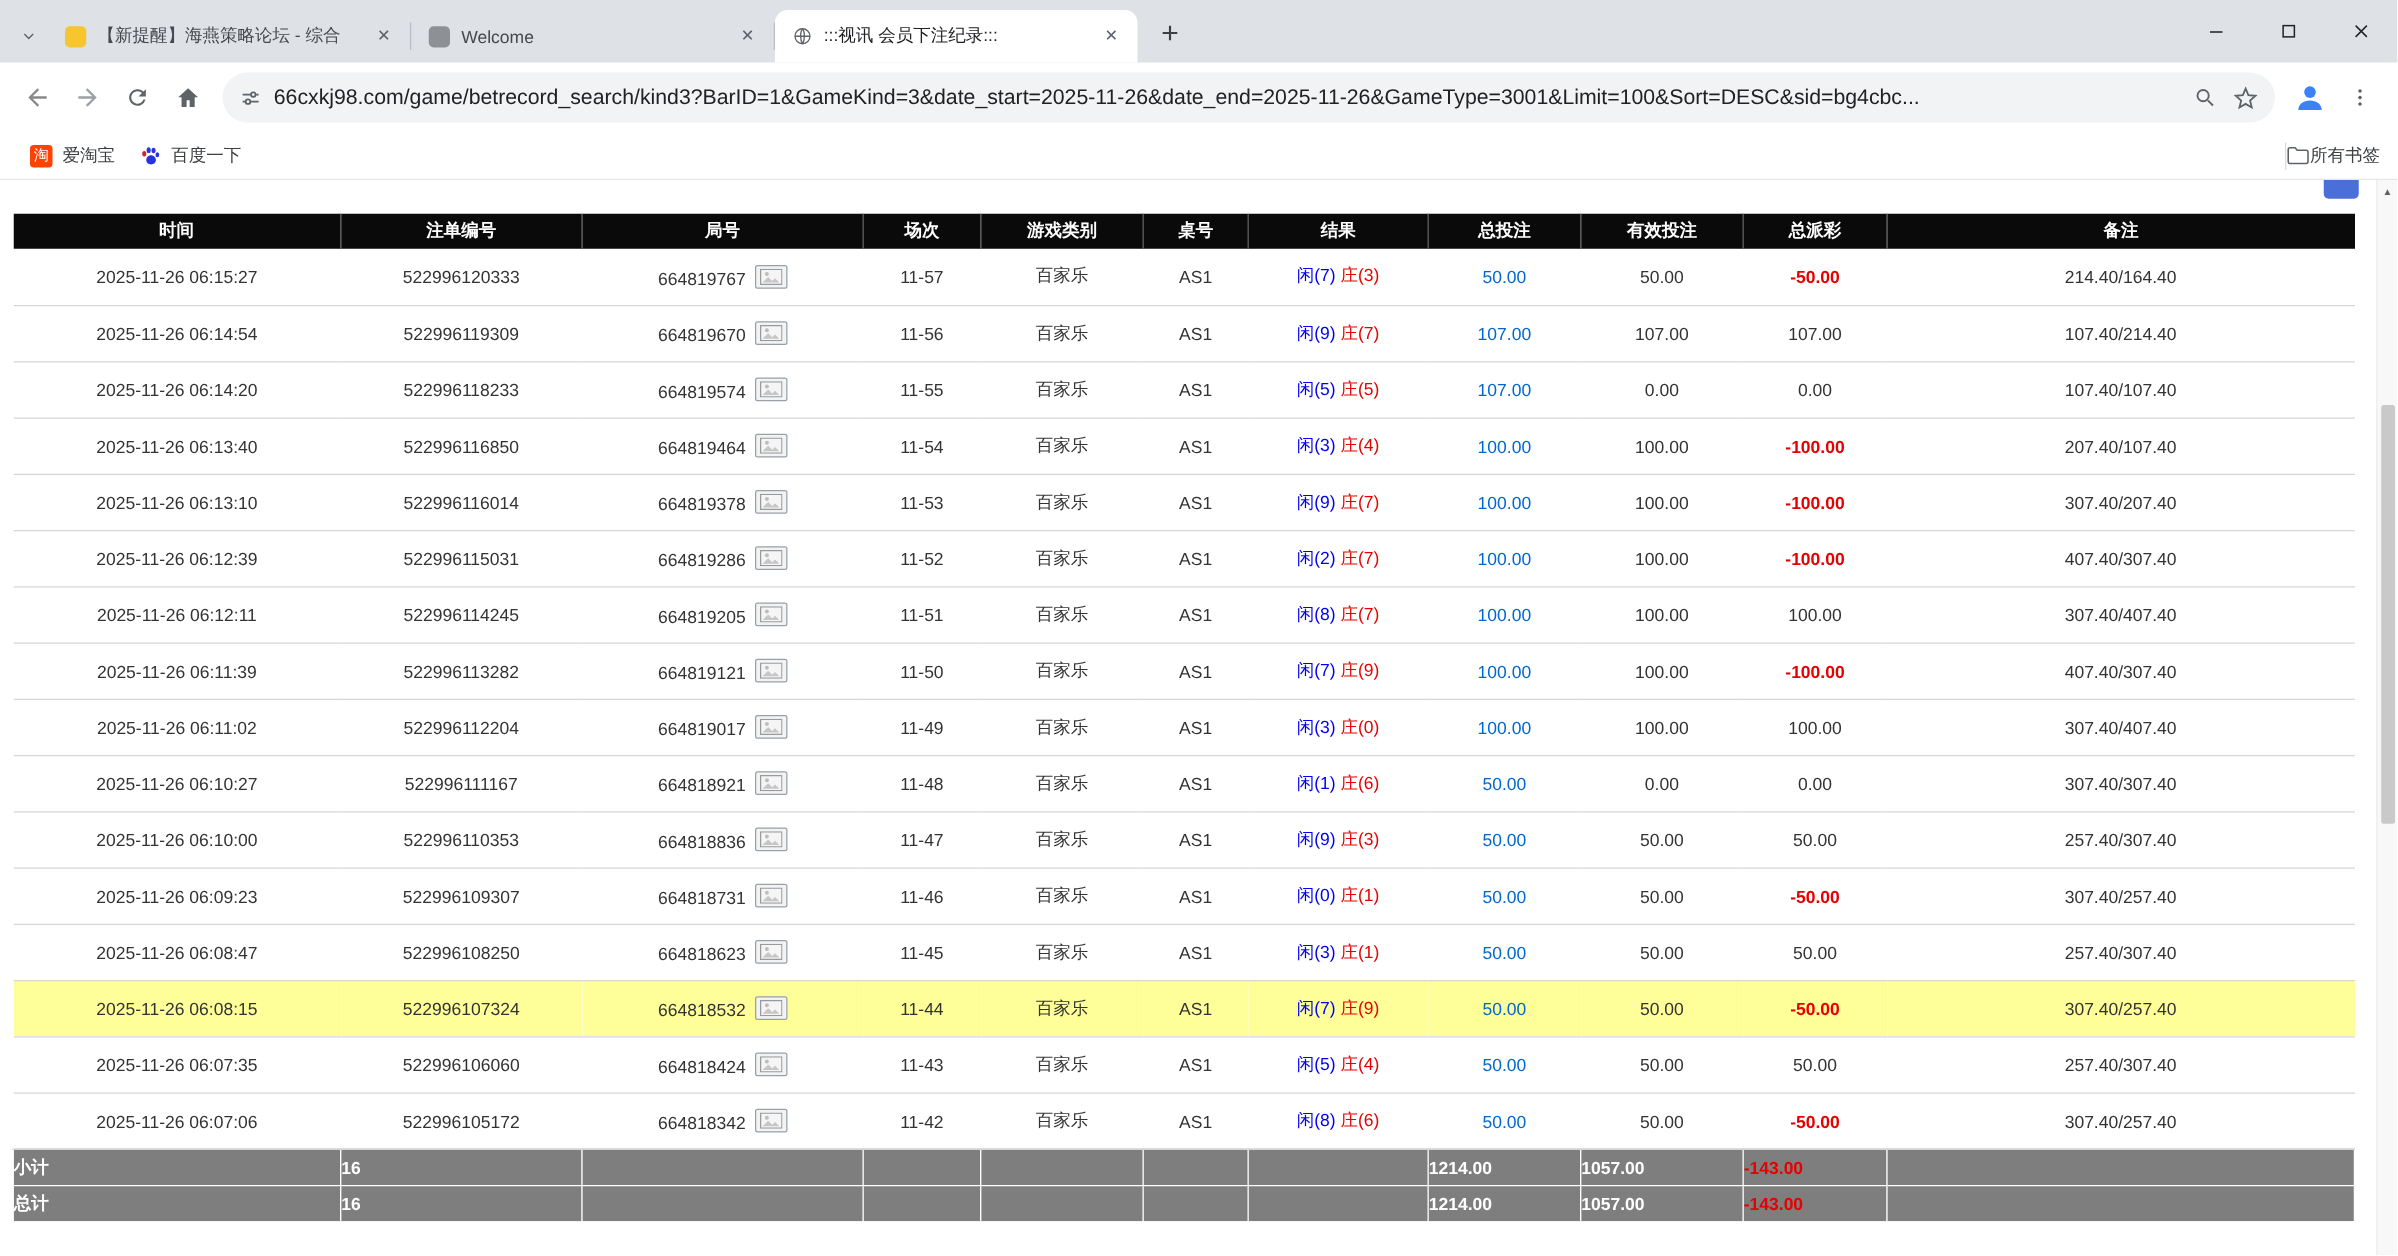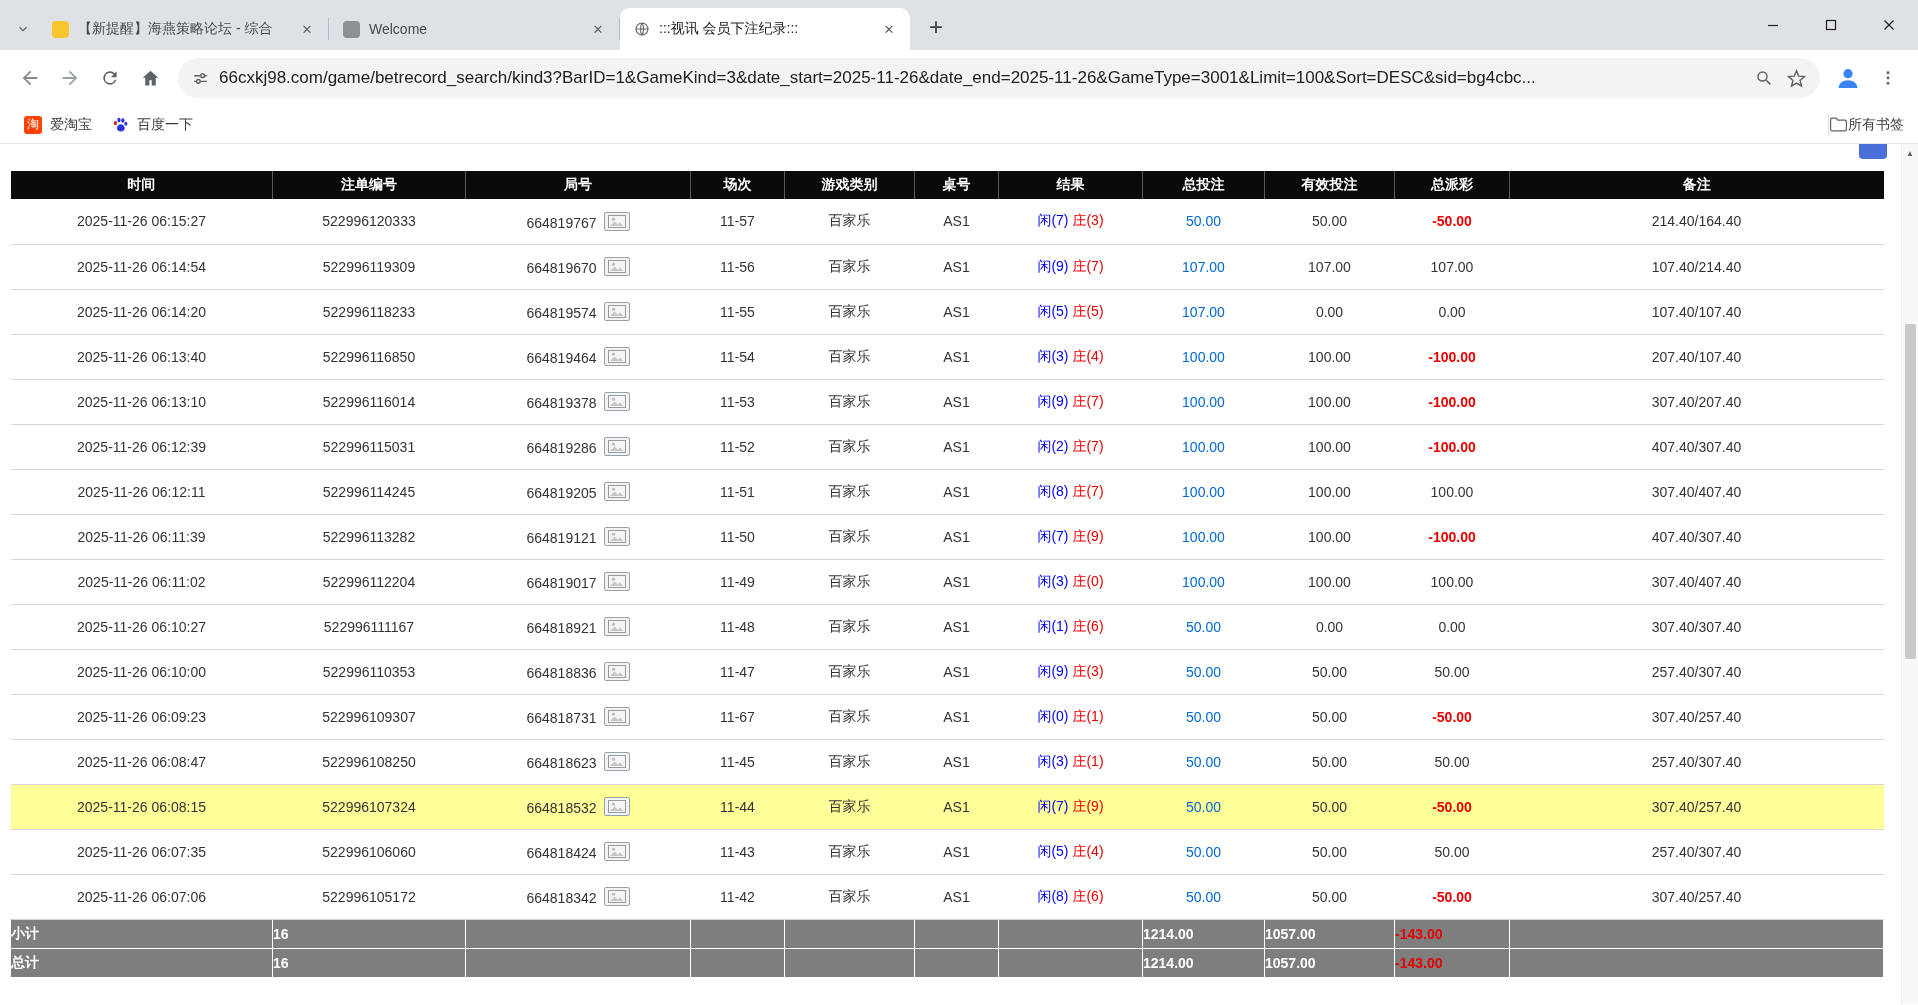--- a/index.html
+++ b/index.html
@@ -482,21 +482,21 @@
           <td><span class="round-wrap">
               <span>664818731</span>
               <span class="preview">
                 <svg width="18" height="13" viewBox="0 0 18 13">
                   <rect x="0.5" y="0.5" width="17" height="12" fill="#f5f5f5" stroke="#9a9a9a"></rect>
                   <circle cx="5.5" cy="4.2" r="1.6" fill="#bdbdbd"></circle>
                   <path d="M2 11l4.5-4.5 3.3 3.3 2.2-2.2L15.5 11z" fill="#c6c6c6"></path>
                 </svg>
               </span>
             </span></td>
-          <td>11-67</td>
+          <td>11-46</td>
           <td>百家乐</td>
           <td>AS1</td>
           <td><span class="res-p">闲(0)</span> <span class="res-b">庄(1)</span></td>
           <td><span class="bet-blue">50.00</span></td>
           <td>50.00</td>
           <td><span class="neg">-50.00</span></td>
           <td>307.40/257.40</td>
         </tr>
         <tr>
           <td>2025-11-26 06:08:47</td>

